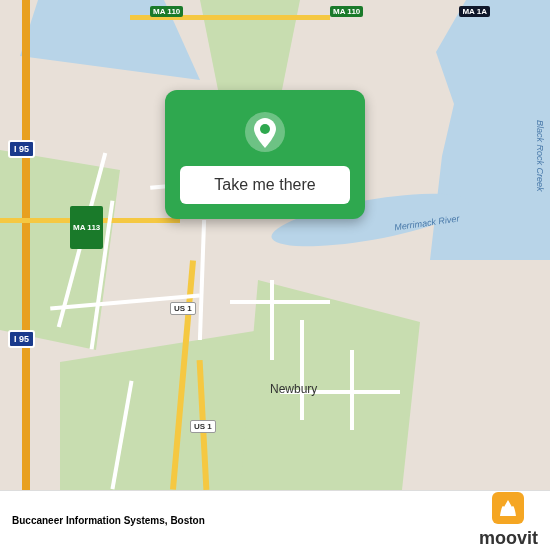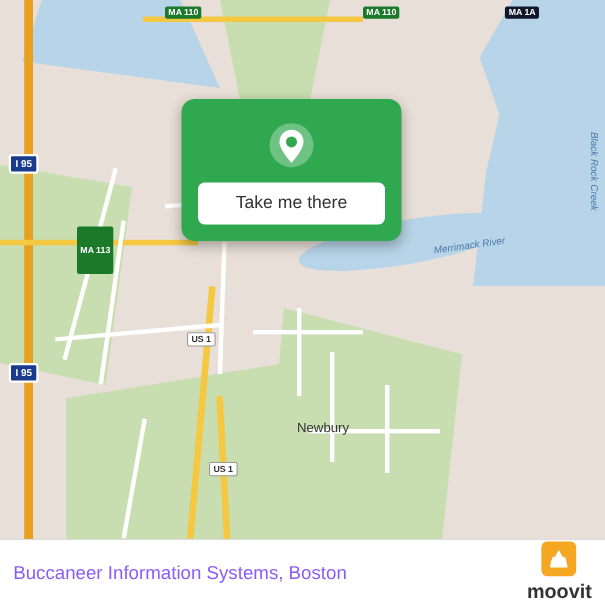--- a/index.html
+++ b/index.html
@@ -421,23 +421,23 @@
       flex-direction: column;
       gap: 2px;
     }
 
     .copyright-text {
       font-size: 10px;
       color: #666;
     }
 
     .company-text {
-      font-size: 17px;
-      color: #8b5cf6;
-      font-weight: 400;
+      font-size: 10px;
+      color: #000000;
+      font-weight: 700;
     }
 
     .moovit-logo {
       display: flex;
       align-items: center;
       gap: 4px;
       flex-direction: column;
     }
 
     .moovit-icon {

